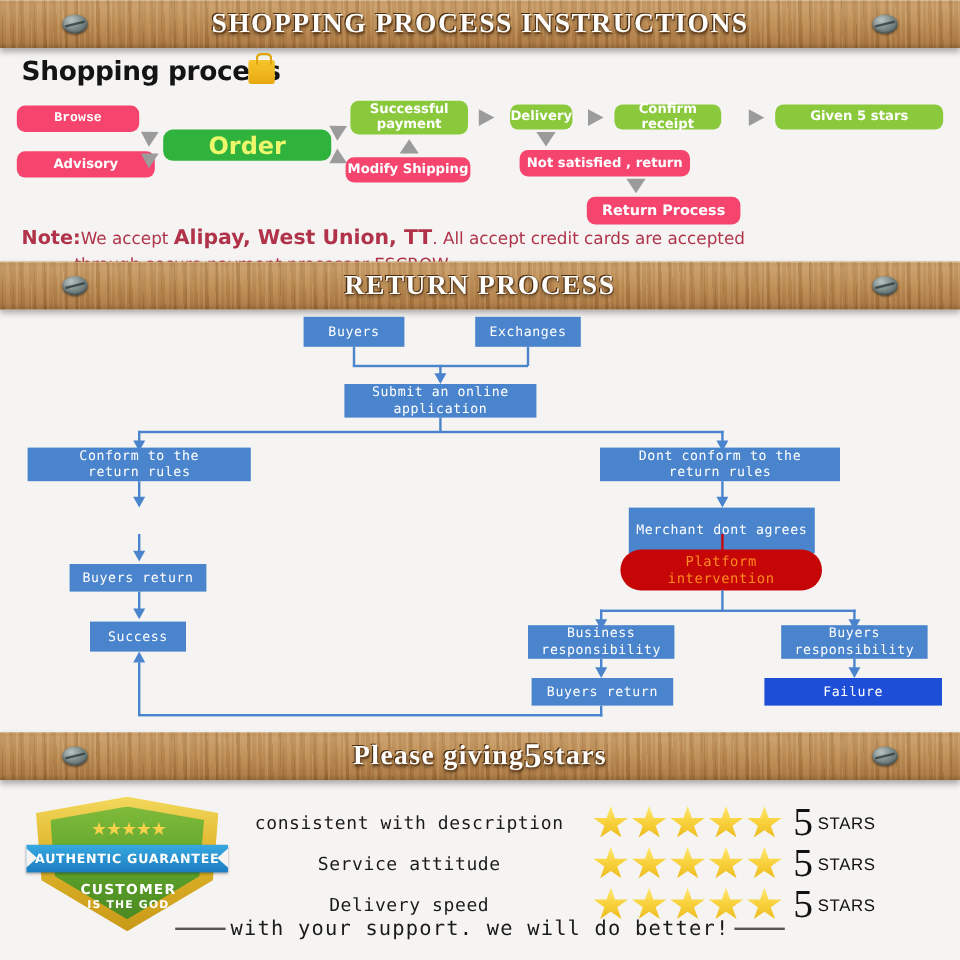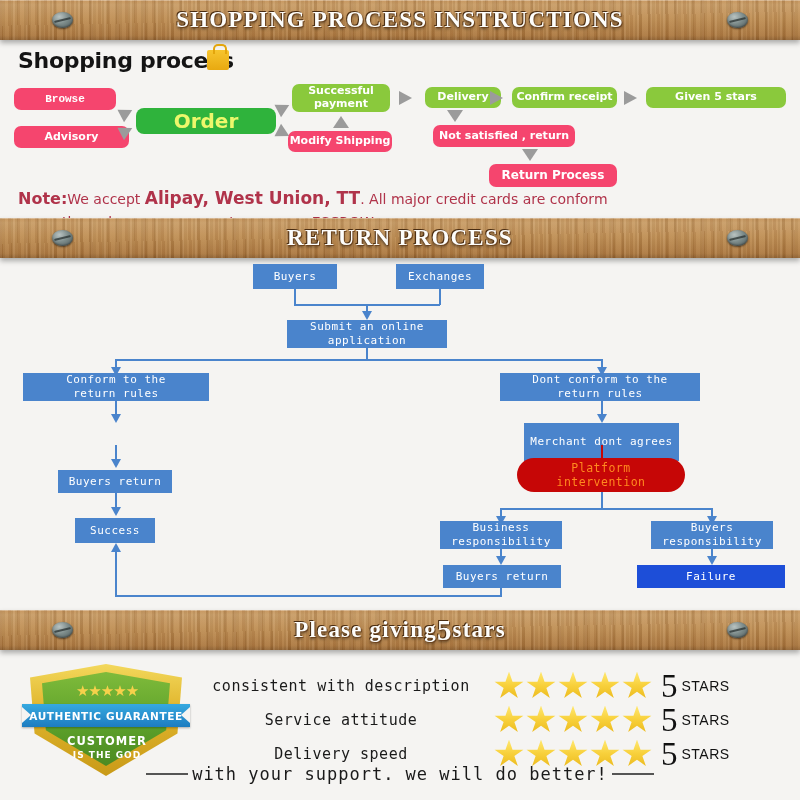--- a/index.html
+++ b/index.html
@@ -203,40 +203,40 @@
 
   <div class="arrow arr-ur" style="left:277px;top:101px;"></div>
   <div class="arrow arr-dr" style="left:277px;top:126px;"></div>
 
   <div class="node green" style="left:292px;top:84px;width:98px;height:28px;">Successful payment</div>
   <div class="node pink" style="left:288px;top:131px;width:104px;height:21px;">Modify Shipping</div>
   <div class="arrow arr-u" style="left:333px;top:116px;"></div>
 
   <div class="arrow arr-r" style="left:399px;top:91px;"></div>
 
-  <div class="node green" style="left:425px;top:87px;width:76px;height:21px;">Delivery</div>
+  <div class="node green" style="left:425px;top:87px;width:52px;height:21px;">Delivery</div>
 
   <div class="arrow arr-r" style="left:490px;top:91px;"></div>
 
-  <div class="node green" style="left:512px;top:87px;width:105px;height:21px;">Confirm receipt</div>
+  <div class="node green" style="left:512px;top:87px;width:89px;height:21px;">Confirm receipt</div>
 
   <div class="arrow arr-r" style="left:624px;top:91px;"></div>
 
   <div class="node green" style="left:646px;top:87px;width:140px;height:21px;">Given 5 stars</div>
 
   <div class="arrow arr-d" style="left:447px;top:110px;"></div>
 
   <div class="node pink" style="left:433px;top:125px;width:142px;height:22px;">Not satisfied , return</div>
 
   <div class="arrow arr-d" style="left:522px;top:149px;"></div>
 
   <div class="node pink" style="left:489px;top:164px;width:128px;height:23px;font-size:12px;">Return Process</div>
 
   <div class="note">
-    <span class="n">Note:</span><span>We accept </span><span class="b">Alipay, West Union, TT</span><span>. All major credit cards are conform</span>
+    <span class="n">Note:</span><span>We accept </span><span class="b">Alipay, West Union, TT</span><span>. All accept credit cards are accepted</span>
     <span class="ind">through secure payment processor ESCROW.</span>
   </div>
 
   <div class="banner" style="top:218px;">
     <div class="screw left"></div>
     <div class="screw right"></div>
     <div class="banner-title">RETURN PROCESS</div>
   </div>
 
   <div class="fnode" style="left:253px;top:264px;width:84px;height:25px;">Buyers</div>

